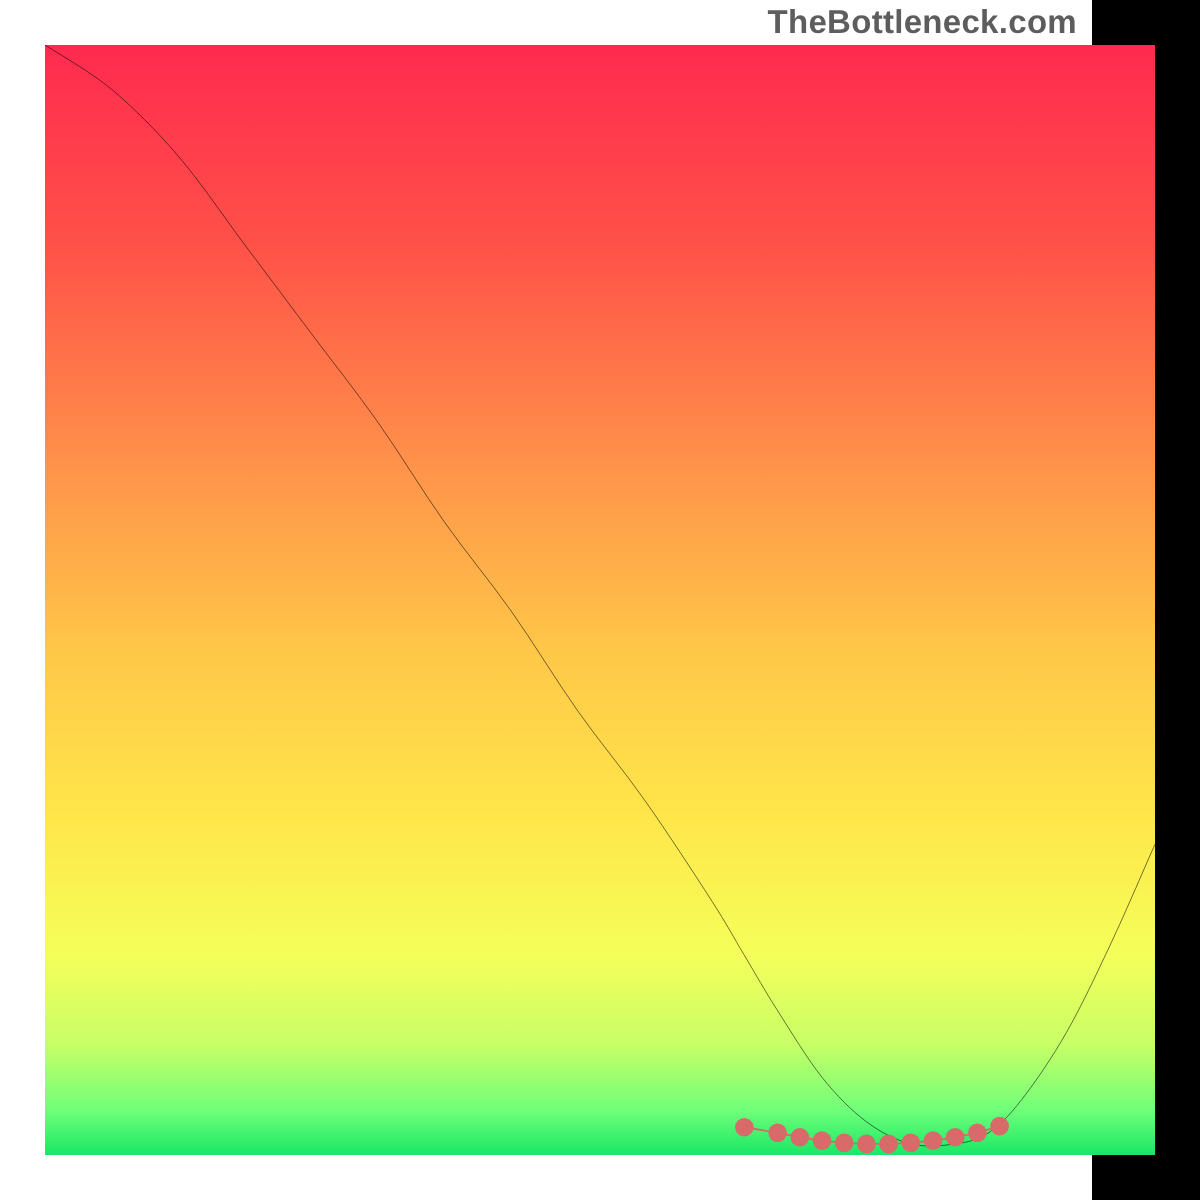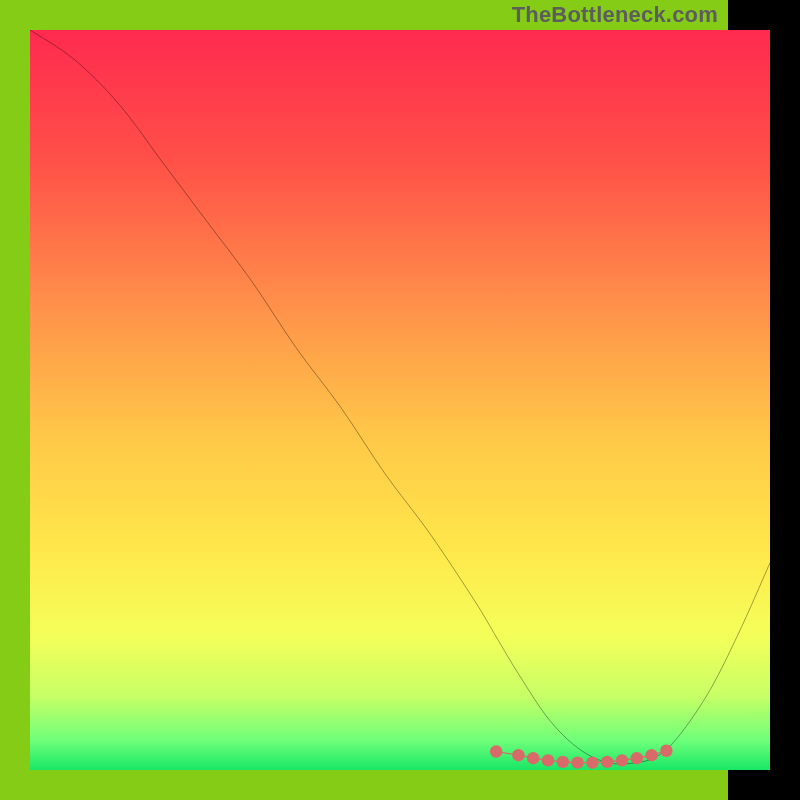--- a/index.html
+++ b/index.html
@@ -7,21 +7,21 @@
     padding: 0;
     width: 800px;
     height: 800px;
     background: #000;
     overflow: hidden;
   }
   .frame {
     position: relative;
     width: 728px;
     height: 800px;
-    background: #84cc16;
+    background: #ffffff;
   }
   .watermark {
     position: absolute;
     top: 2px;
     right: 10px;
     color: #5d5d5d;
     font-family: Arial, Helvetica, sans-serif;
     font-size: 22px;
     font-weight: 600;
     letter-spacing: 0.2px;

